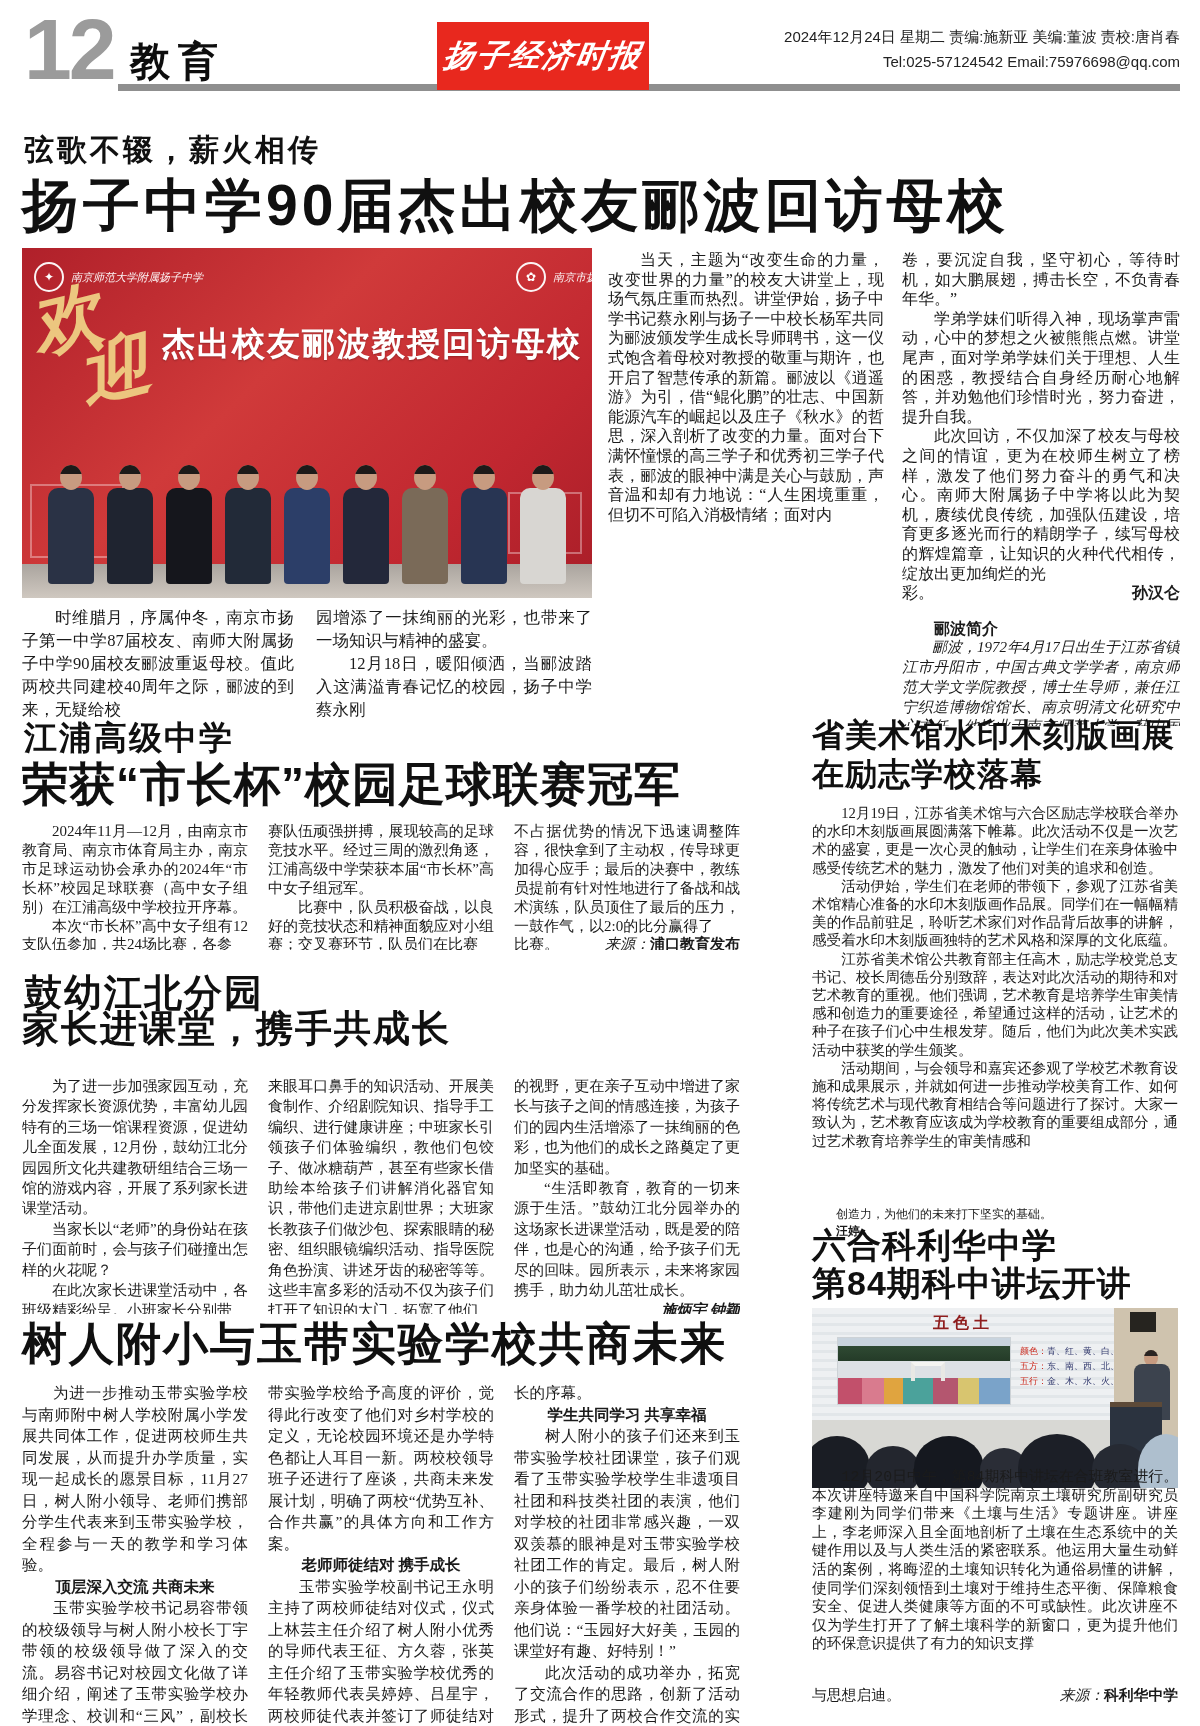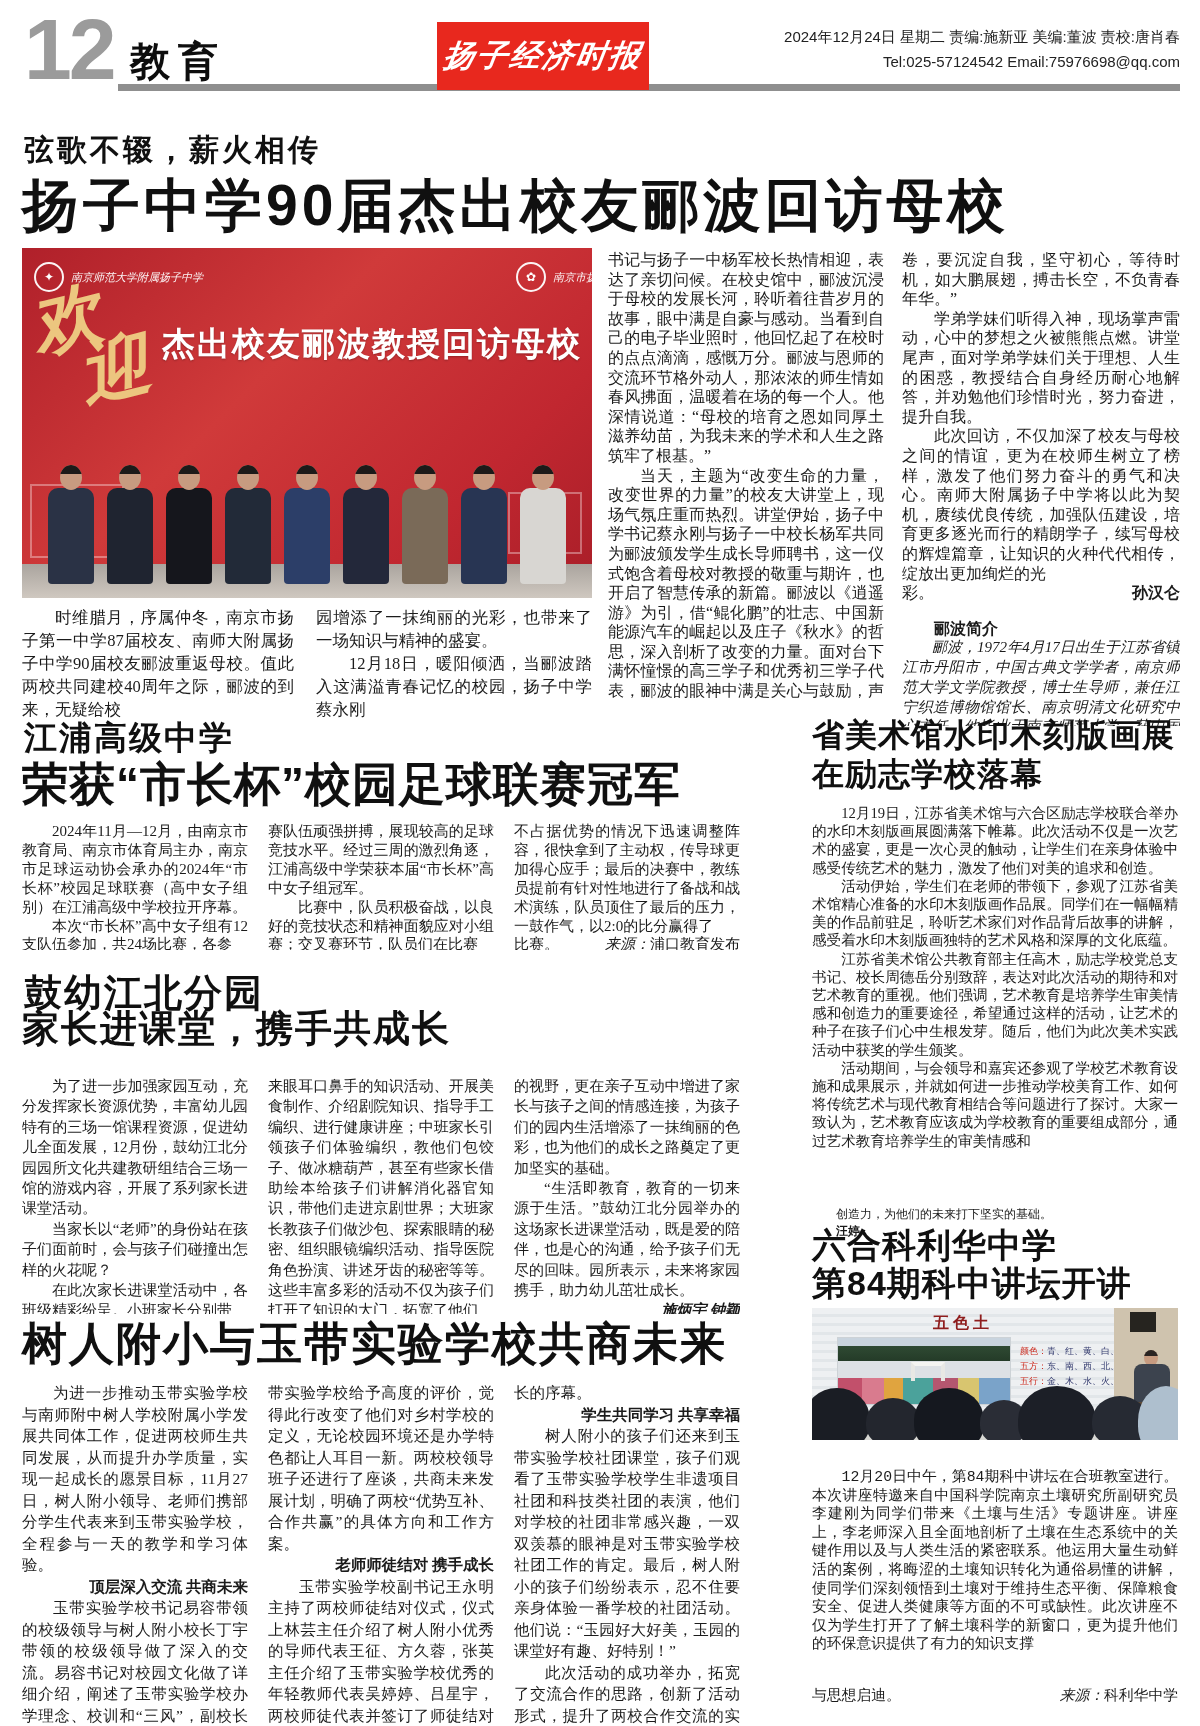--- a/index.html
+++ b/index.html
@@ -2,25 +2,25 @@
 <html><head>
 <meta charset="utf-8">
 <style>
   html,body{margin:0;padding:0;background:#ffffff;}
   .page{position:relative;width:1200px;height:1726px;background:#fff;overflow:hidden;
         font-family:"Liberation Serif","DejaVu Serif",serif;color:#1b1b1b;}
   .abs{position:absolute;}
   .just{text-align:justify;}
   p{margin:0;padding:0;text-indent:2em;}
   p.cont{text-indent:0;}
-  .sub{font-weight:bold;text-align:right;text-indent:0;}
+  .sub{font-weight:bold;text-align:center;text-indent:0;}
   .endrow{display:flex;justify-content:space-between;align-items:baseline;}
   .byline{font-weight:bold;white-space:nowrap;}
   .src-lbl{font-style:italic;}
-  .src-name{font-weight:normal;}
+  .src-name{font-weight:bold;}
   .h-sans{font-family:"Liberation Sans","DejaVu Sans",sans-serif;font-weight:900;color:#101010;}
   
   .hd-num{left:24px;top:0px;font:900 86px "Liberation Sans",sans-serif;color:#9b9b9b;letter-spacing:-3px;}
   .hd-section{left:130px;top:34px;font:900 40px "Liberation Sans",sans-serif;color:#0d0d0d;letter-spacing:8px;}
   .hd-rule{left:118px;top:84px;width:1062px;height:7px;background:#8f8f8f;}
   .masthead{left:437px;top:22px;width:212px;height:68px;background:#e8281e;display:flex;align-items:center;justify-content:center;z-index:3;}
   .masthead span{color:#fff;font-family:"DejaVu Serif",serif;font-style:italic;font-weight:bold;font-size:31px;transform:skewX(-8deg);letter-spacing:2px;}
   .hd-info{right:20px;top:24px;text-align:right;font-family:"Liberation Sans",sans-serif;font-size:15px;color:#222;line-height:25px;}
   
   .a1-kicker{left:24px;top:130px;font-size:30px;letter-spacing:3px;font-weight:800;}
@@ -59,21 +59,21 @@
   .a6col{top:1382px;width:226px;height:344px;font-size:15.5px;line-height:21.5px;overflow:hidden;}
   .colx1{left:22px;}.colx2{left:268px;}.colx3{left:514px;}
   
   .a4-title{left:812px;top:716px;font-size:32px;line-height:39px;letter-spacing:1px;}
   .a4-body{left:812px;top:804px;width:366px;height:402px;font-size:14.6px;line-height:18.2px;overflow:hidden;}
   .a4-end{left:836px;top:1206px;width:366px;font-size:12px;flex-direction:column;}
   .a5-title{left:812px;top:1226px;font-size:34px;line-height:38px;letter-spacing:1px;}
   .a5-body{left:812px;top:1468px;width:366px;height:216px;font-size:14.8px;line-height:18.6px;overflow:hidden;font-family:Liberation Mono, monospace;}
   .a5-end{left:812px;top:1686px;width:366px;font-size:14.8px;}
   
-  .photo2{left:812px;top:1308px;width:366px;height:132px;background:#d8d8d4;overflow:hidden;}
+  .photo2{left:812px;top:1308px;width:366px;height:180px;background:#d8d8d4;overflow:hidden;}
   .p2-screen{position:absolute;left:0;top:0;width:302px;height:112px;background:repeating-linear-gradient(#eef0f2 0 6px,#e2e6e9 6px 9px);}
   .p2-slide-title{position:absolute;left:0;top:5px;width:302px;text-align:center;color:#8e1d1d;font-weight:900;font-size:16px;letter-spacing:4px;font-family:"Liberation Sans",sans-serif;}
   .p2-img{position:absolute;left:26px;top:30px;width:172px;height:66px;overflow:hidden;box-shadow:0 0 0 1px #cdd2d6;}
   .p2-sky{height:8px;background:#c9d4de;}
   .p2-trees{height:15px;background:linear-gradient(#2f4a33,#243b28);}
   .p2-gatezone{height:17px;background:#dde1e5;position:relative;}
   .p2-gate{position:absolute;left:50%;top:1px;width:26px;height:15px;margin-left:-13px;border-top:4px solid #f5f5f2;border-left:4px solid #e8e8e4;border-right:4px solid #e8e8e4;}
   .p2-soil{height:26px;background:linear-gradient(90deg,#c2506b 0 14%,#d97b8e 14% 27%,#e0a43f 27% 38%,#4ba29b 38% 55%,#b4566f 55% 70%,#d8c56f 70% 82%,#7aa3c9 82% 100%);}
   .p2-lines{position:absolute;left:208px;top:36px;font-size:9px;line-height:15px;white-space:nowrap;font-family:"Liberation Sans",sans-serif;}
   .p2-lines .lbl{color:#cc2a1e;font-weight:normal;margin-top:8px;}
@@ -163,21 +163,20 @@
   </div>
 
   <div class="abs a1colA just">
     <p>时维腊月，序属仲冬，南京市扬子第一中学87届校友、南师大附属扬子中学90届校友郦波重返母校。值此两校共同建校40周年之际，郦波的到来，无疑给校</p>
   </div>
   <div class="abs a1colB just">
     <p class="cont">园增添了一抹绚丽的光彩，也带来了一场知识与精神的盛宴。</p>
     <p>12月18日，暖阳倾洒，当郦波踏入这满溢青春记忆的校园，扬子中学蔡永刚</p>
   </div>
   <div class="abs a1col3 just">
-    <p class="cont">书记与扬子一中杨军校长热情相迎，表达了亲切问候。在校史馆中，郦波沉浸于母校的发展长河，聆听着往昔岁月的故事，眼中满是自豪与感动。当看到自己的电子毕业照时，他回忆起了在校时的点点滴滴，感慨万分。郦波与恩师的交流环节格外动人，那浓浓的师生情如春风拂面，温暖着在场的每一个人。他深情说道：“母校的培育之恩如同厚土滋养幼苗，为我未来的学术和人生之路筑牢了根基。”</p>
     <p>当天，主题为“改变生命的力量，改变世界的力量”的校友大讲堂上，现场气氛庄重而热烈。讲堂伊始，扬子中学书记蔡永刚与扬子一中校长杨军共同为郦波颁发学生成长导师聘书，这一仪式饱含着母校对教授的敬重与期许，也开启了智慧传承的新篇。郦波以《逍遥游》为引，借“鲲化鹏”的壮志、中国新能源汽车的崛起以及庄子《秋水》的哲思，深入剖析了改变的力量。面对台下满怀憧憬的高三学子和优秀初三学子代表，郦波的眼神中满是关心与鼓励，声音温和却有力地说：“人生困境重重，但切不可陷入消极情绪；面对内</p>
   </div>
   <div class="abs a1col4 just">
     <p class="cont">卷，要沉淀自我，坚守初心，等待时机，如大鹏展翅，搏击长空，不负青春年华。”</p>
     <p>学弟学妹们听得入神，现场掌声雷动，心中的梦想之火被熊熊点燃。讲堂尾声，面对学弟学妹们关于理想、人生的困惑，教授结合自身经历耐心地解答，并劝勉他们珍惜时光，努力奋进，提升自我。</p>
     <p>此次回访，不仅加深了校友与母校之间的情谊，更为在校师生树立了榜样，激发了他们努力奋斗的勇气和决心。南师大附属扬子中学将以此为契机，赓续优良传统，加强队伍建设，培育更多逐光而行的精朗学子，续写母校的辉煌篇章，让知识的火种代代相传，绽放出更加绚烂的光</p>
     <div class="endrow">
       <span>彩。</span>
       <span class="byline">孙汉仑</span>
     </div>

